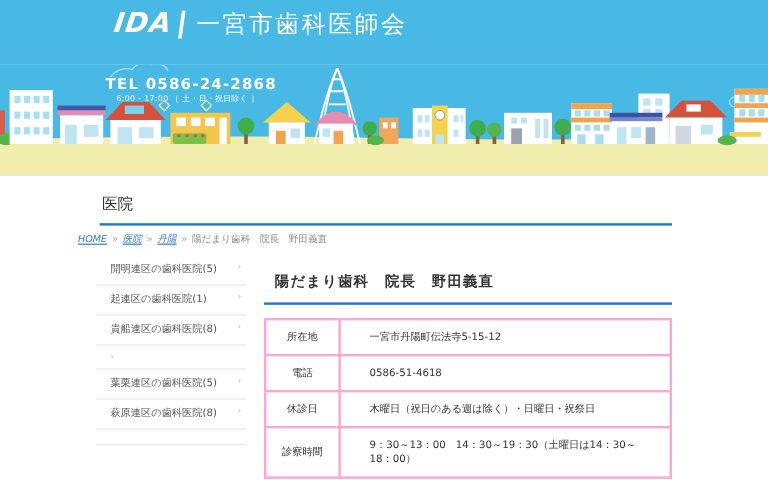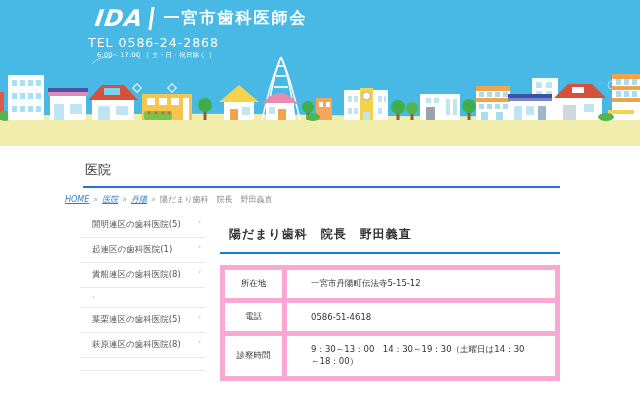--- a/index.html
+++ b/index.html
@@ -33,26 +33,26 @@
     font-size: 23px;
     font-weight: bold;
     font-style: italic;
     letter-spacing: 1px;
     line-height: 1;
     padding-right: 7px;
     border-right: 3px solid #fff;
     transform: skewX(-8deg);
   }
   .site-title {
-    font-size: 16px;
-    font-weight: bold;
+    font-size: 20px;
+    font-weight: normal;
     letter-spacing: 2px;
   }
   .tel-block { position: absolute; left: 88px; top: 35px; color: #fff; }
-  .tel { font-size: 12.5px; font-weight: normal; letter-spacing: 1px; }
+  .tel { font-size: 12.5px; font-weight: bold; letter-spacing: 1px; margin-top: 27px; }
   .hours { font-size: 6.5px; margin-top: 1px; padding-left: 9px; letter-spacing: 0.3px; opacity: 0.95; }
 
   
   .banner { height: 92px; background: #48b9e5; position: relative; z-index: 1; }
   .banner svg { display: block; width: 640px; height: 92px; }
 
   
   .content { width: 498px; margin-left: 62px; padding-top: 13px; }
   .page-title {
     margin-left: 21px;
@@ -96,21 +96,21 @@
   .main { flex: 1; margin-left: 15px; }
   .clinic-heading {
     font-size: 12px;
     font-weight: bold;
     color: #333;
     letter-spacing: 1px;
     padding: 13px 0 9px 9px;
     border-bottom: 2px solid #1b79cf;
   }
   table.info { width: 100%; border-collapse: collapse; margin-top: 11px; }
-  table.info th, table.info td { border: 5px solid #f9a8d4; font-size: 8.5px; vertical-align: middle; margin-left: 16px; }
+  table.info th, table.info td { border: 2px solid #f9a8d4; font-size: 8.5px; vertical-align: middle; margin-left: 16px; }
   table.info th { width: 62px; font-weight: normal; text-align: center; padding: 8px 2px; color: #333; background: #fff; }
   table.info td { padding: 8px 24px; color: #333; }
 </style>
 </head>
 <body>
 
 <div class="header">
   <div class="logo-row">
     <span class="logo-mark">IDA</span>
     <span class="site-title">一宮市歯科医師会</span>
@@ -347,20 +347,24 @@
         <tbody>
           <tr>
             <th>所在地</th>
             <td>一宮市丹陽町伝法寺5-15-12</td>
           </tr>
           <tr>
             <th>電話</th>
             <td>0586-51-4618</td>
           </tr>
           <tr>
+            <th>休診日</th>
+            <td>木曜日（祝日のある週は除く）・日曜日・祝祭日</td>
+          </tr>
+          <tr>
             <th>診察時間</th>
             <td>9：30～13：00　14：30～19：30（土曜日は14：30～18：00）</td>
           </tr>
         </tbody>
       </table>
 
     </div>
 
   </div>
 </div>

